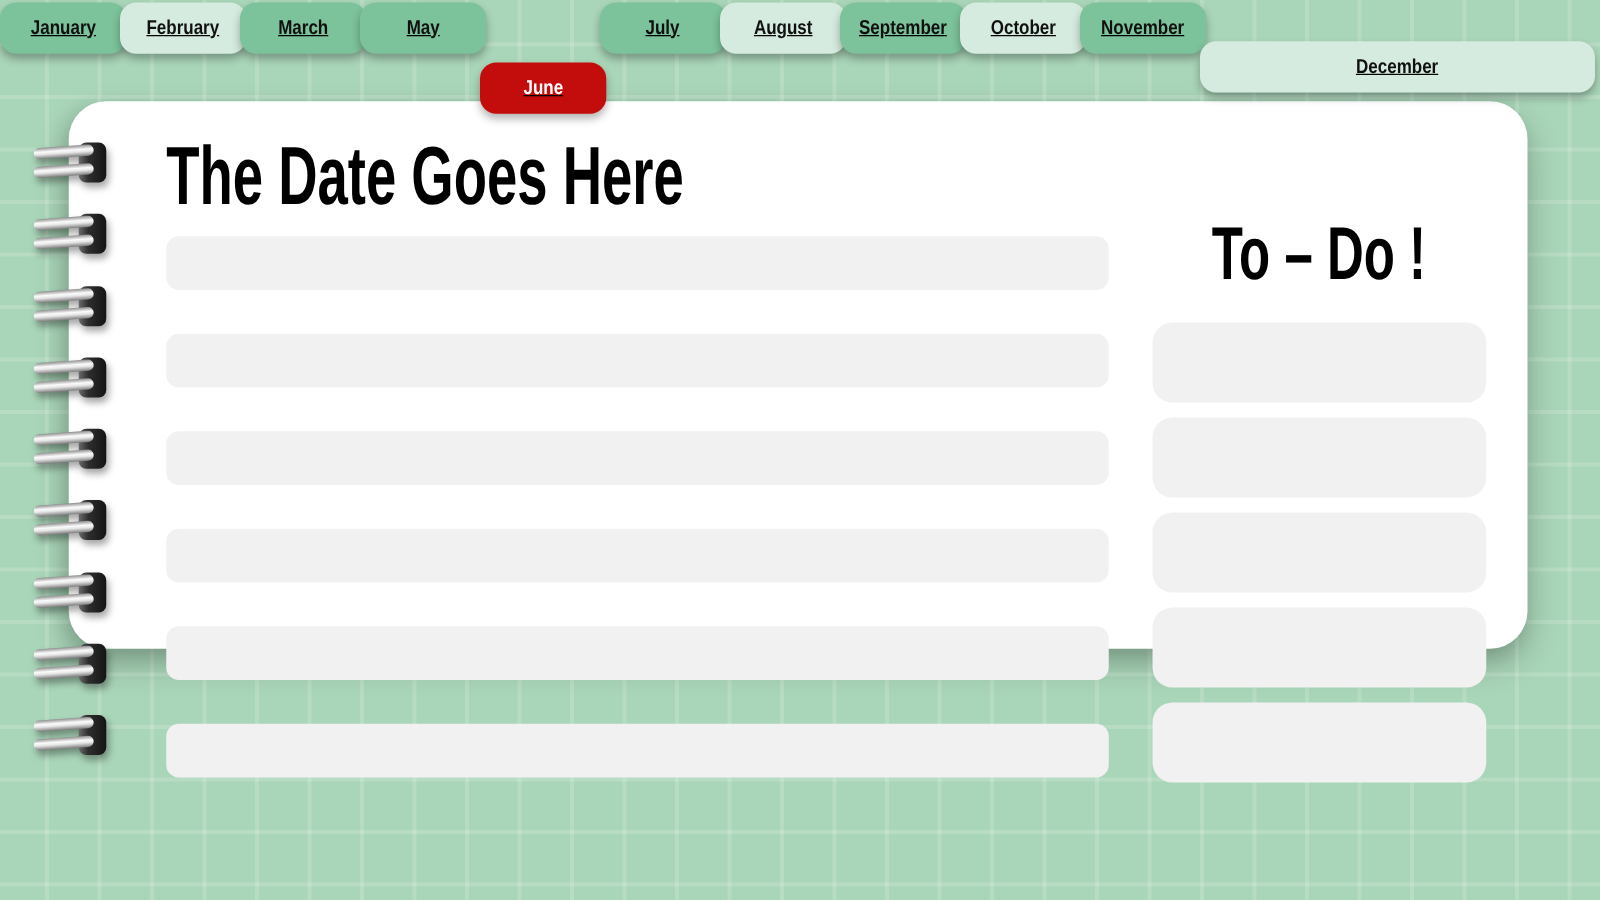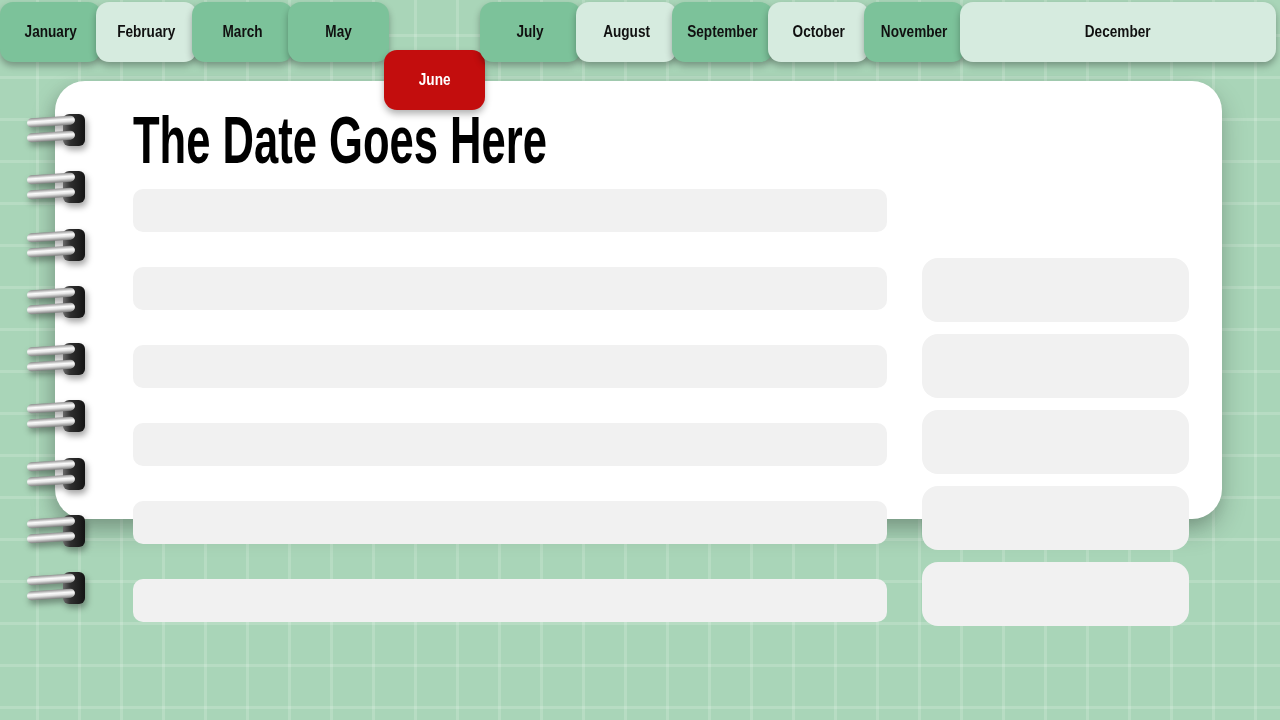--- a/index.html
+++ b/index.html
@@ -13,27 +13,27 @@
     background-size:42px 42px;
     background-position:-6px -8px;
   }
 
   
   .tabbar{
     position:absolute;top:2px;left:0;width:1276px;height:50px;
     display:flex;align-items:stretch;z-index:5;
   }
   .tab{
-    flex:0 0 auto;width:101px;height:60px;margin-left:-5px;
+    flex:0 0 auto;width:101px;height:41px;margin-left:-5px;
     border-radius:13px;display:flex;align-items:center;justify-content:center;
     box-shadow:0 4px 7px rgba(0,0,0,0.30);
-    cursor:pointer;position:relative;
+    cursor:pointer;position:relative;text-decoration:underline;
   }
   .tab:first-child{margin-left:0;}
-  .tab:last-child{flex:1 1 auto;width:auto;}
+  .tab:last-child{flex:1 1 auto;width:auto;margin-top:31px;}
   .tab.green{background:var(--tabGreen,#7cc29a);}
   .tab.mint{background:var(--tabMint,#d6ebdf);justify-content:center;}
   .tab.red{background:var(--selRed,#c30d0d);margin-top:48px;}
   .tab .lbl{
     font-weight:bold;font-size:16px;color:#101010;
     transform:scaleX(0.85);white-space:nowrap;
   }
   .tab.red .lbl{color:#ffffff;}
 
   
@@ -181,20 +181,23 @@
 
   <div class="note-lines" id="noteLines">
       <div class="note-line"></div>
       <div class="note-line"></div>
       <div class="note-line"></div>
       <div class="note-line"></div>
       <div class="note-line"></div>
       <div class="note-line"></div>
     </div>
 
+  <h2 class="todo-title">
+    <span>To – Do !</span>
+  </h2>
 
   <div class="todo-lines" id="todoLines">
       <div class="todo-line"></div>
       <div class="todo-line"></div>
       <div class="todo-line"></div>
       <div class="todo-line"></div>
       <div class="todo-line"></div>
     </div>
 
 </section>

